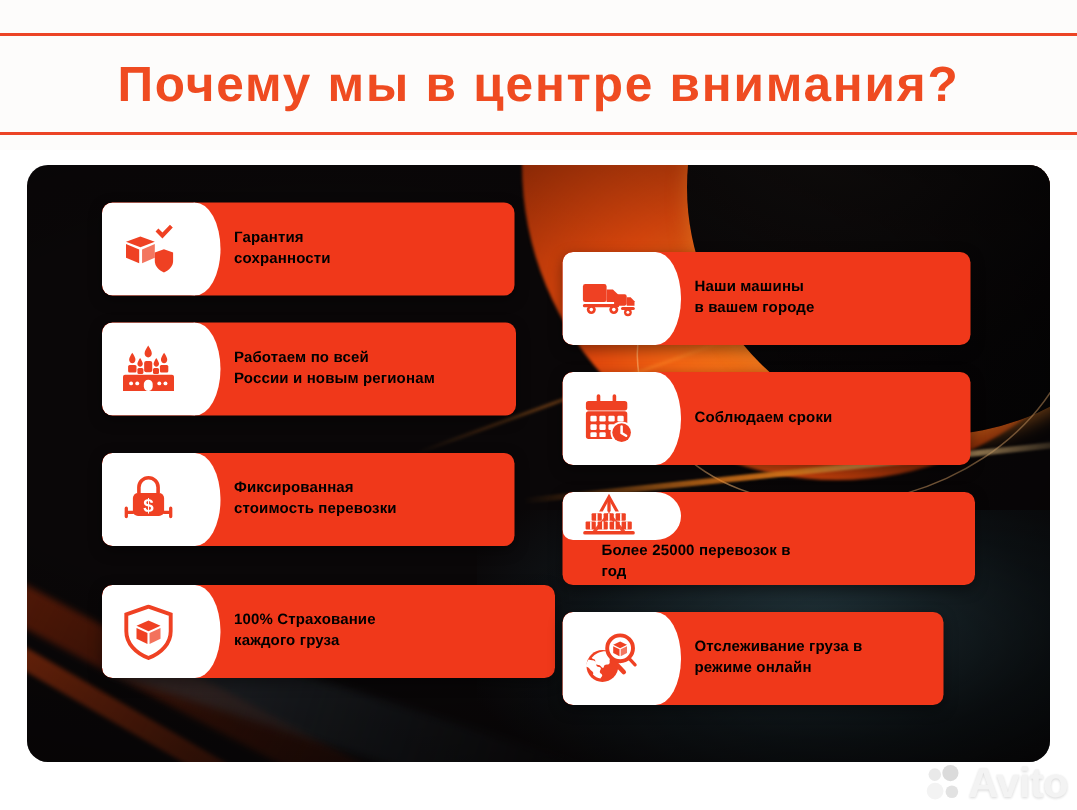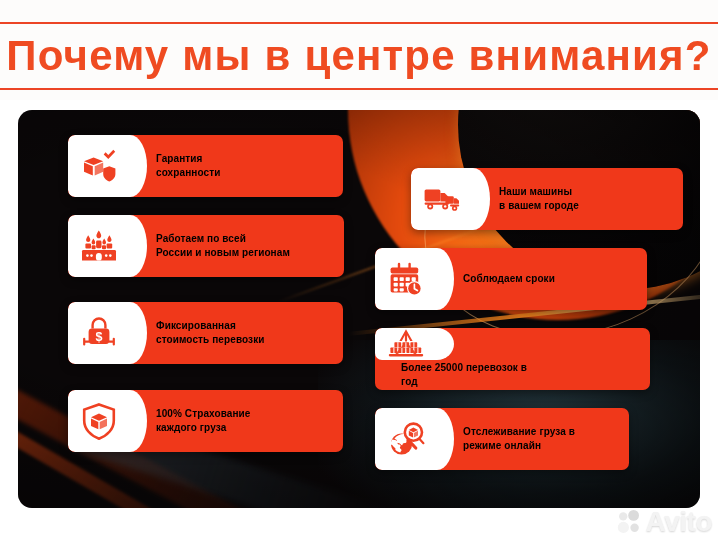--- a/index.html
+++ b/index.html
@@ -41,21 +41,21 @@
 
   .page-title {
     position: absolute;
     left: 0;
     top: 26px;
     width: 718px;
     height: 60px;
     line-height: 60px;
     text-align: center;
     color: #ef4b21;
-    font-size: 42px;
+    font-size: 33px;
     font-weight: 700;
     letter-spacing: 1.2px;
     white-space: nowrap;
     font-family: "Liberation Sans", "DejaVu Sans", sans-serif;
   }
 
   
   .panel {
     position: absolute;
     left: 18px;
@@ -216,23 +216,23 @@
     font-weight: 700;
     line-height: 1.38;
     letter-spacing: .1px;
   }
   .card-label span { display: block; white-space: nowrap; }
 
   
   .c1 { left: 50px;  top: 25px;  width: 275px; height: 62px; }
   .c2 { left: 50px;  top: 105px; width: 276px; height: 62px; }
   .c3 { left: 50px;  top: 192px; width: 275px; height: 62px; }
-  .c4 { left: 50px;  top: 280px; width: 275px; height: 62px; }
-  
-  .c5 { left: 357px; top: 58px;  width: 272px; height: 62px; margin-left: 36px; }
+  .c4 { left: 50px;  top: 280px; width: 302px; height: 62px; }
+  
+  .c5 { left: 357px; top: 58px;  width: 272px; height: 62px; }
   .c6 { left: 357px; top: 138px; width: 272px; height: 62px; }
   .c7 { left: 357px; top: 218px; width: 275px; height: 62px; flex-direction: column; }
   .c8 { left: 357px; top: 298px; width: 254px; height: 62px; }
 
   
   .watermark {
     position: absolute;
     right: 6px;
     bottom: 4px;
     display: flex;

